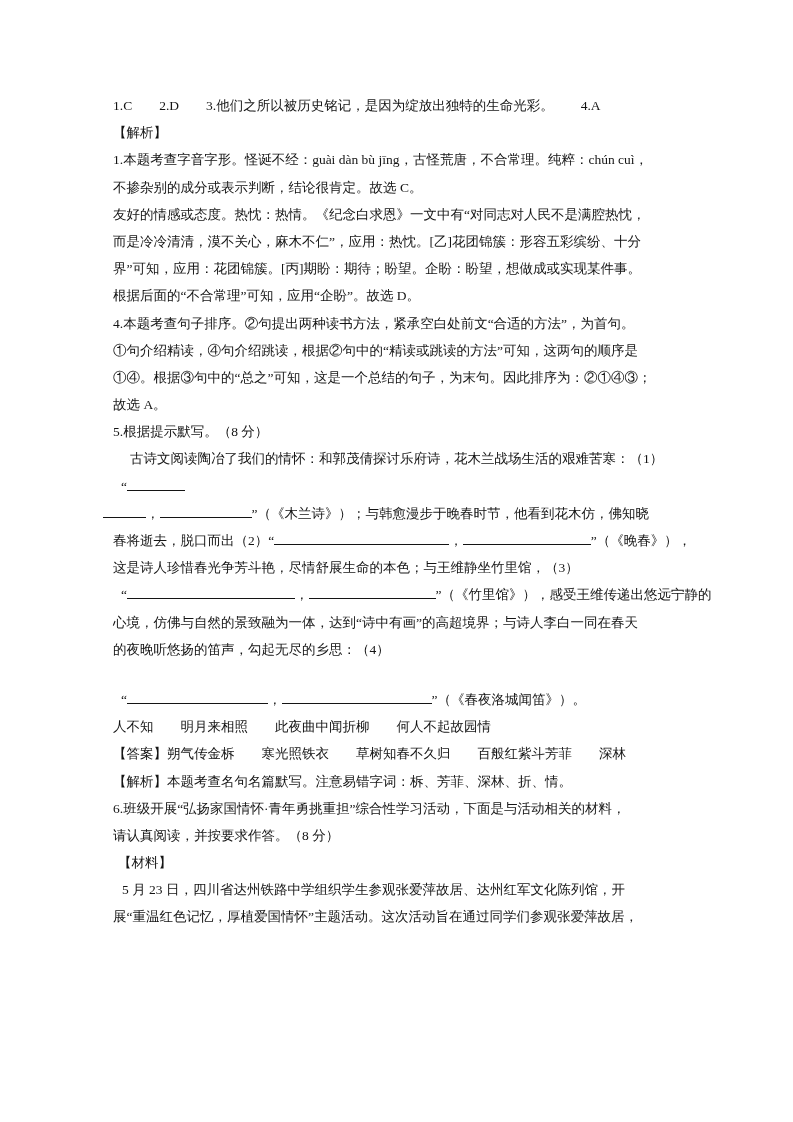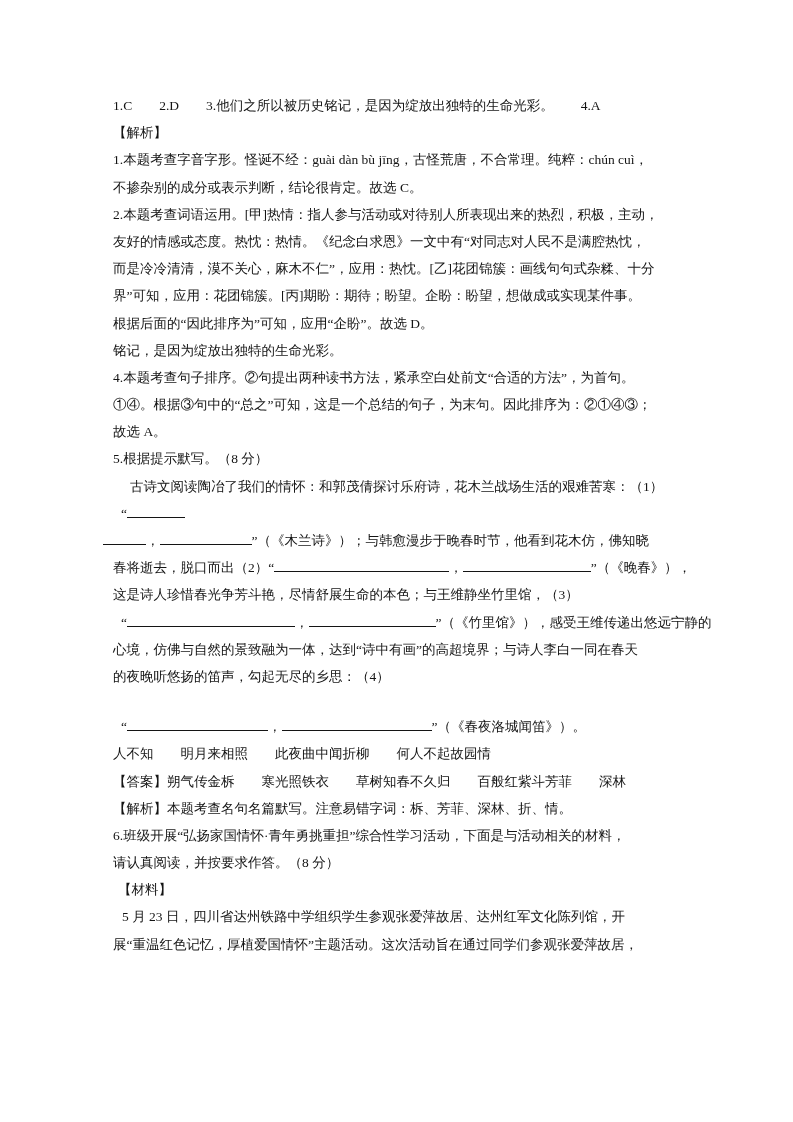--- a/index.html
+++ b/index.html
@@ -37,27 +37,26 @@
 </style>
 </head>
 <body>
 
 <div class="page">
   <div class="content" id="doc">
       <div class="line"><span>1.C　　2.D　　3.他们之所以被历史铭记，是因为绽放出独特的生命光彩。　　4.A</span></div>
       <div class="line"><span>【解析】</span></div>
       <div class="line"><span>1.本题考查字音字形。怪诞不经：guài dàn bù jīng，古怪荒唐，不合常理。纯粹：chún cuì，</span></div>
       <div class="line"><span>不掺杂别的成分或表示判断，结论很肯定。故选 C。</span></div>
-      <div class="line"><span>2.本题考查词语运用。[甲]热情：指人参与活动或对待别人所表现出来的热烈，积极，主动，</span></div>
       <div class="line"><span>友好的情感或态度。热忱：热情。《纪念白求恩》一文中有“对同志对人民不是满腔热忱，</span></div>
-      <div class="line"><span>而是冷冷清清，漠不关心，麻木不仁”，应用：热忱。[乙]花团锦簇：画线句句式杂糅、十分</span></div>
+      <div class="line"><span>而是冷冷清清，漠不关心，麻木不仁”，应用：热忱。[乙]花团锦簇：形容五彩缤纷、十分</span></div>
       <div class="line"><span>界”可知，应用：花团锦簇。[丙]期盼：期待；盼望。企盼：盼望，想做成或实现某件事。</span></div>
-      <div class="line"><span>根据后面的“因此排序为”可知，应用“企盼”。故选 D。</span></div>
-      <div class="line"><span>铭记，是因为绽放出独特的生命光彩。</span></div>
+      <div class="line"><span>根据后面的“不合常理”可知，应用“企盼”。故选 D。</span></div>
       <div class="line"><span>4.本题考查句子排序。②句提出两种读书方法，紧承空白处前文“合适的方法”，为首句。</span></div>
+      <div class="line"><span>①句介绍精读，④句介绍跳读，根据②句中的“精读或跳读的方法”可知，这两句的顺序是</span></div>
       <div class="line"><span>①④。根据③句中的“总之”可知，这是一个总结的句子，为末句。因此排序为：②①④③；</span></div>
       <div class="line"><span>故选 A。</span></div>
       <div class="line"><span>5.根据提示默写。（8 分）</span></div>
       <div class="line" style="padding-left: 17px;"><span>古诗文阅读陶冶了我们的情怀：和郭茂倩探讨乐府诗，花木兰战场生活的艰难苦寒：（1）</span></div>
       <div class="line" style="padding-left: 8px;"><span>“</span><span class="blank" style="width: 58px;"></span></div>
       <div class="line" style="padding-left: 0px; margin-left: -10px;"><span class="blank" style="width: 43px;"></span><span>，</span><span class="blank" style="width: 92px;"></span><span>”（《木兰诗》）；与韩愈漫步于晚春时节，他看到花木仿，佛知晓</span></div>
       <div class="line"><span>春将逝去，脱口而出（2）“</span><span class="blank" style="width: 175px;"></span><span>，</span><span class="blank" style="width: 128px;"></span><span>”（《晚春》），</span></div>
       <div class="line"><span>这是诗人珍惜春光争芳斗艳，尽情舒展生命的本色；与王维静坐竹里馆，（3）</span></div>
       <div class="line" style="padding-left: 8px;"><span>“</span><span class="blank" style="width: 168px;"></span><span>，</span><span class="blank" style="width: 127px;"></span><span>”（《竹里馆》），感受王维传递出悠远宁静的</span></div>
       <div class="line"><span>心境，仿佛与自然的景致融为一体，达到“诗中有画”的高超境界；与诗人李白一同在春天</span></div>

